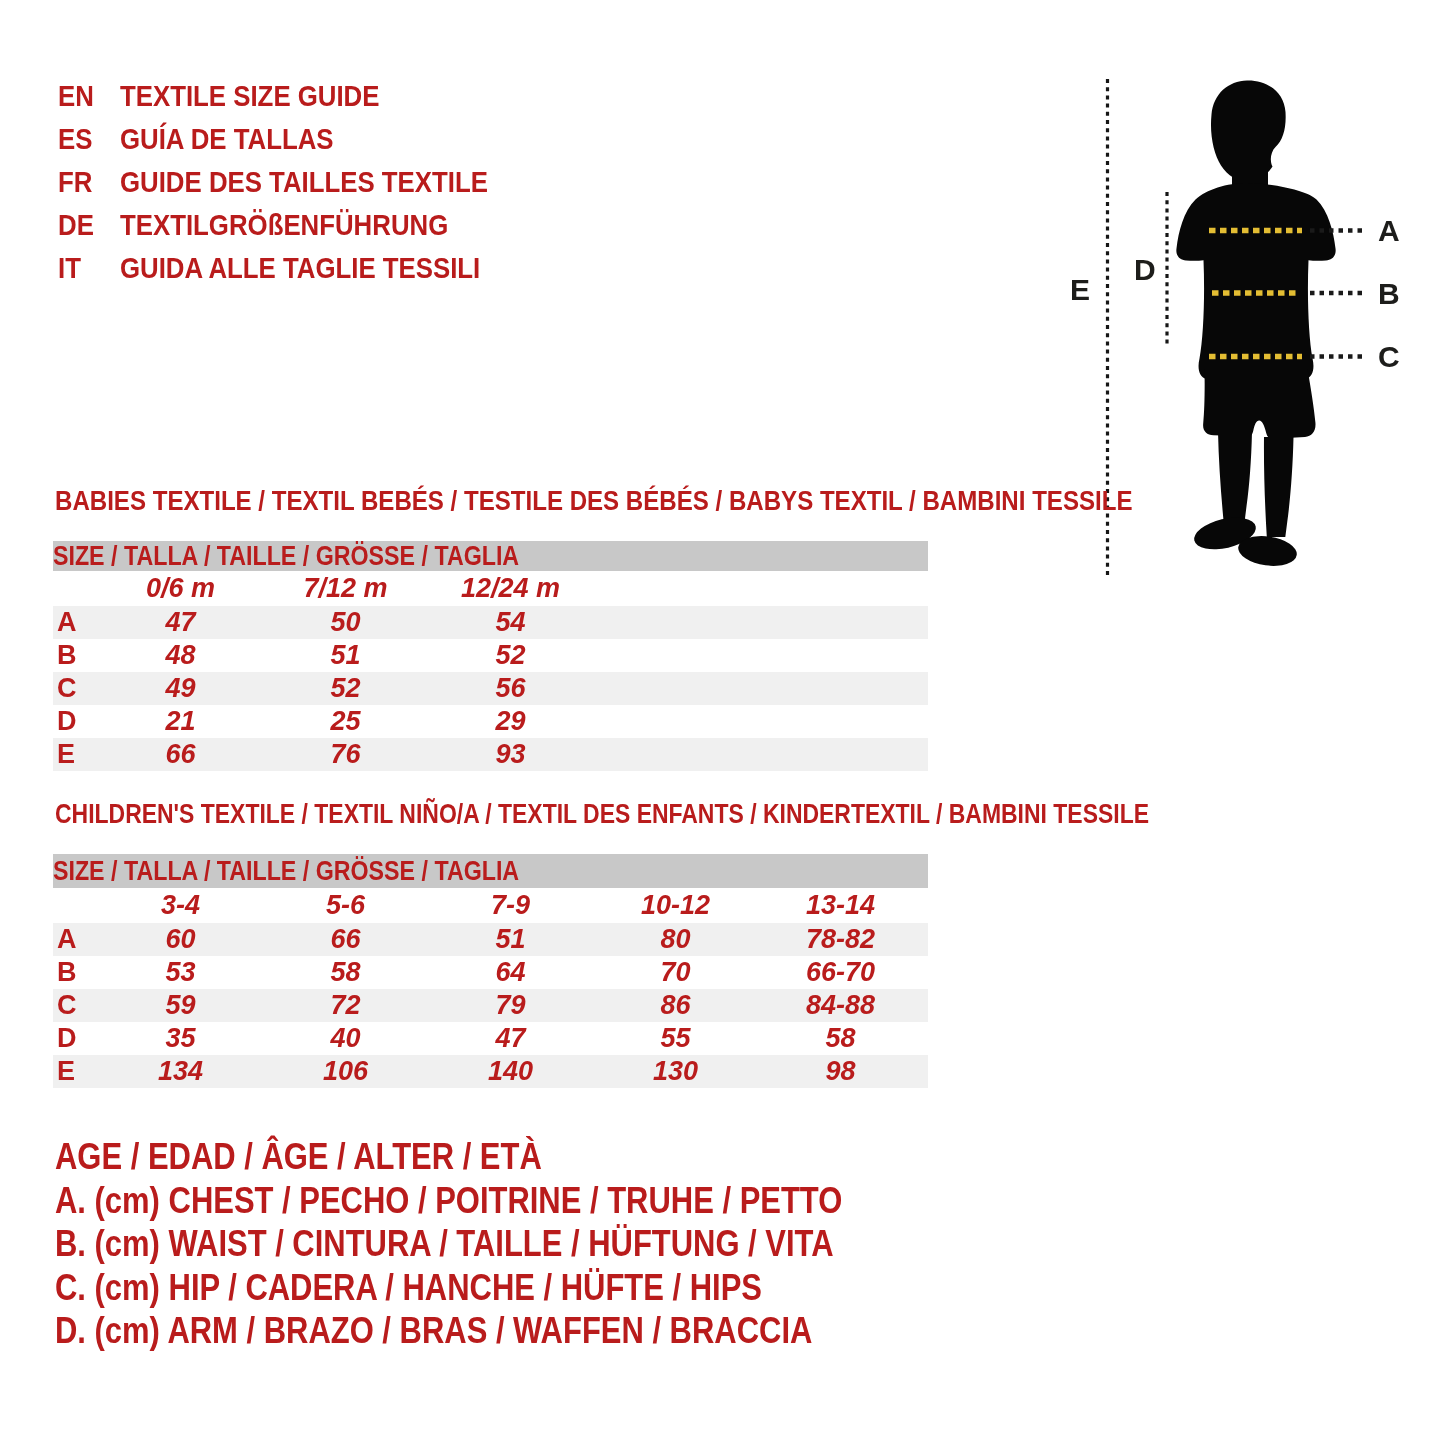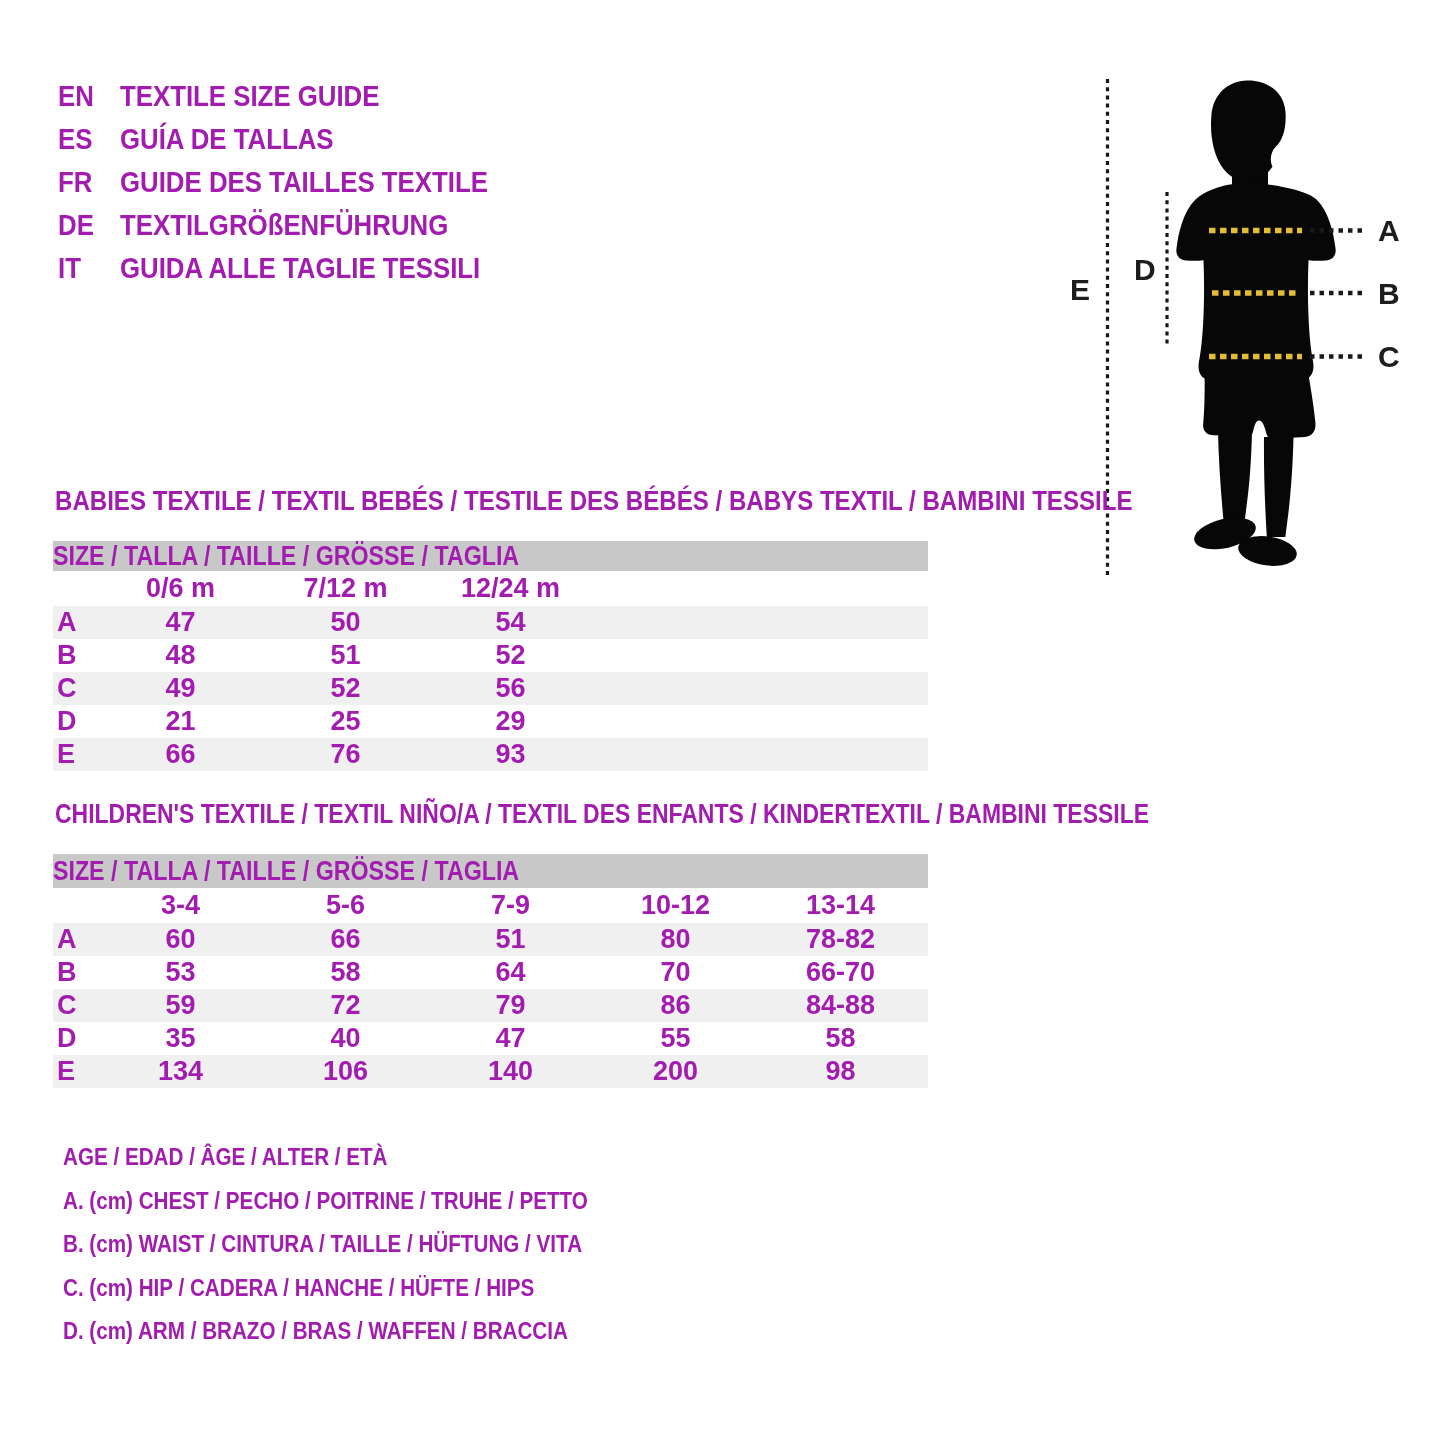--- a/index.html
+++ b/index.html
@@ -1,19 +1,19 @@
 <!DOCTYPE html>
 <html><head>
 <meta charset="utf-8">
 <style>
   html,body{margin:0;padding:0;background:#fff;}
   .page{
     position:relative;width:1445px;height:1445px;background:#ffffff;
     font-family:"Liberation Sans","DejaVu Sans",sans-serif;
-    color:#a21caf;overflow:hidden;
+    color:#b91c1c;overflow:hidden;
   }
   
   .cn{display:inline-block;transform:scaleX(0.86);transform-origin:0 50%;white-space:nowrap;}
 
   
   .lang-block{position:absolute;left:58px;top:74px;}
   .lang-row{display:flex;align-items:center;height:43px;font-size:30px;font-weight:bold;}
   .lang-code{width:62px;flex:0 0 62px;}
 
   
@@ -26,25 +26,25 @@
   .size-bar{background:#c8c8c8;display:flex;align-items:center;font-size:27px;font-weight:bold;}
   .babies .size-bar{height:30px;}
   .children .size-bar{height:34px;}
   .g-row{display:grid;align-items:center;font-size:27px;font-weight:bold;}
   .babies .g-row{grid-template-columns:45px 165px 165px 165px;}
   .children .g-row{grid-template-columns:45px 165px 165px 165px 165px 165px;}
   .g-row.head{height:35px;}
   .g-row.data{height:33px;}
   .g-row.alt{background:#f0f0f0;}
   .g-label{padding-left:4px;text-align:left;}
-  .g-cell{text-align:center;}
+  .g-cell{text-align:center;font-style:italic;}
 
   
   .legend{position:absolute;left:55px;top:1135px;}
-  .legend-line{height:43.5px;line-height:43.5px;font-size:24px;font-weight:bold;margin-left:8px;}
+  .legend-line{height:43.5px;line-height:43.5px;font-size:36px;font-weight:bold;}
 </style>
 </head>
 <body>
 
 <div class="page">
 
   <header class="lang-block">
     <div class="lang-row">
       <span class="lang-code"><span class="cn">EN</span></span>
       <span class="cn">TEXTILE SIZE GUIDE</span>
@@ -186,21 +186,21 @@
       <span class="g-cell">40</span>
       <span class="g-cell">47</span>
       <span class="g-cell">55</span>
       <span class="g-cell">58</span>
     </div>
     <div class="g-row data alt">
       <span class="g-label">E</span>
       <span class="g-cell">134</span>
       <span class="g-cell">106</span>
       <span class="g-cell">140</span>
-      <span class="g-cell">200</span>
+      <span class="g-cell">130</span>
       <span class="g-cell">98</span>
     </div>
   </section>
 
   <section class="legend">
     <div class="legend-line"><span class="cn">AGE / EDAD / ÂGE / ALTER / ETÀ</span></div>
     <div class="legend-line"><span class="cn">A. (cm) CHEST / PECHO / POITRINE / TRUHE / PETTO</span></div>
     <div class="legend-line"><span class="cn">B. (cm) WAIST / CINTURA / TAILLE / HÜFTUNG / VITA</span></div>
     <div class="legend-line"><span class="cn">C. (cm) HIP / CADERA / HANCHE / HÜFTE / HIPS</span></div>
     <div class="legend-line"><span class="cn">D. (cm) ARM / BRAZO / BRAS / WAFFEN / BRACCIA</span></div>

